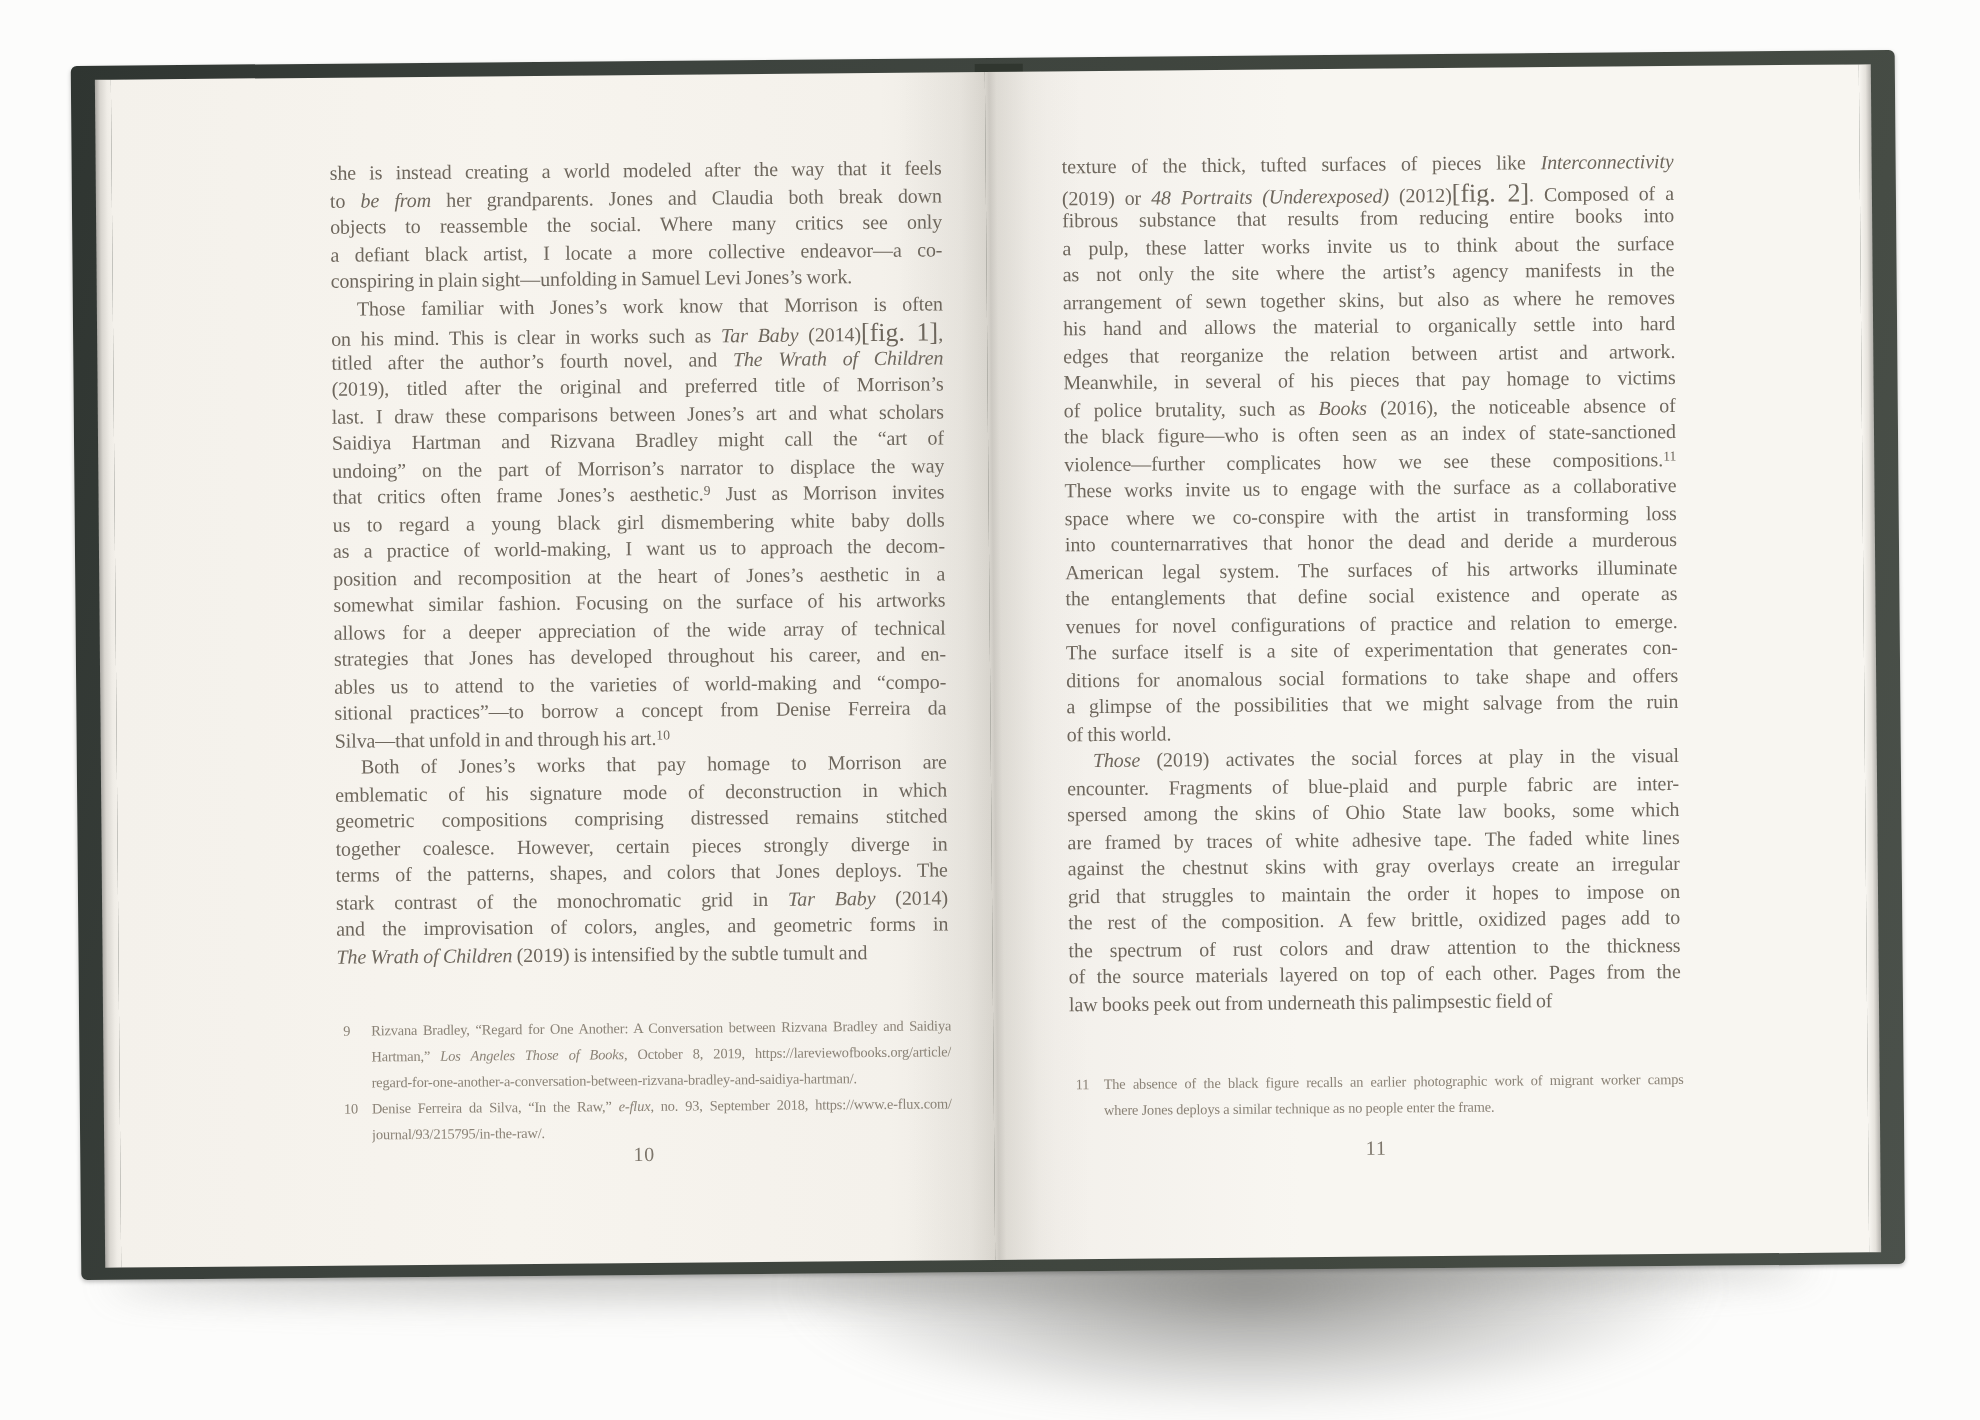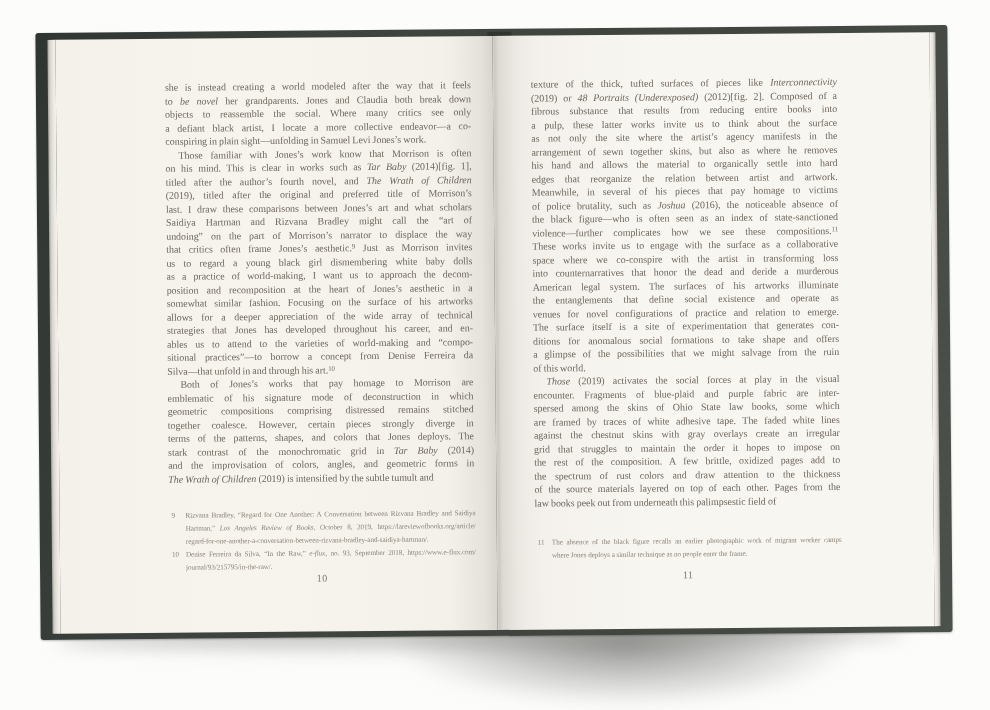--- a/index.html
+++ b/index.html
@@ -75,21 +75,21 @@
   .page-left  .body{left:109px;}
   .page-right .body{left:38px;}
   .line{
     height:13.5px;overflow:hidden;
     text-align:justify;text-align-last:justify;
   }
   .line.pend{text-align-last:left;}
   .para.indent .line:first-child{text-indent:13px;}
   i{font-style:italic;}
   sup.fnref{font-size:6.8px;line-height:0;vertical-align:.4em;letter-spacing:0;}
-  .figref{font-size:10px;letter-spacing:0;}
+  .figref{font-size:13px;letter-spacing:0;}
 
   .footnotes{
     position:absolute;width:304px;color:var(--fnink);
     font-size:7.2px;line-height:13px;letter-spacing:-0.08px;
   }
   .page-left  .footnotes{left:112px;top:471px;}
   .page-right .footnotes{left:41px;top:501px;}
   .footnote{display:flex;}
   .fn-num{width:14px;flex:none;}
   .fn-text{flex:1;}
@@ -112,21 +112,21 @@
 
   <div class="book">
     <div class="spine-notch"></div>
     <div class="pages">
       <div class="edge-left"></div>
 
       <div class="page page-left">
         <div class="body">
             <div class="para">
               <div class="line">she is instead creating a world modeled after the way that it feels</div>
-              <div class="line">to <i>be novel</i> her grandparents. Jones and Claudia both break down</div>
+              <div class="line">to <i>be from</i> her grandparents. Jones and Claudia both break down</div>
               <div class="line">objects to reassemble the social. Where many critics see only</div>
               <div class="line">a defiant black artist, I locate a more collective endeavor—a co-</div>
               <div class="line pend">conspiring in plain sight—unfolding in Samuel Levi Jones’s work.</div>
             </div>
             <div class="para indent">
               <div class="line">Those familiar with Jones’s work know that Morrison is often</div>
               <div class="line">on his mind. This is clear in works such as <i>Tar Baby</i> (2014)<span class="figref">[fig. 1]</span>,</div>
               <div class="line">titled after the author’s fourth novel, and <i>The Wrath of Children</i></div>
               <div class="line">(2019), titled after the original and preferred title of Morrison’s</div>
               <div class="line">last. I draw these comparisons between Jones’s art and what scholars</div>
@@ -152,21 +152,21 @@
               <div class="line">stark contrast of the monochromatic grid in <i>Tar Baby</i> (2014)</div>
               <div class="line">and the improvisation of colors, angles, and geometric forms in</div>
               <div class="line pend"><i>The Wrath of Children</i> (2019) is intensified by the subtle tumult and</div>
             </div>
           </div>
         <div class="footnotes">
             <div class="footnote">
               <span class="fn-num">9</span>
               <div class="fn-text">
                 <div class="fn-line">Rizvana Bradley, “Regard for One Another: A Conversation between Rizvana Bradley and Saidiya</div>
-                <div class="fn-line">Hartman,” <i>Los Angeles Review of Books</i>, October 8, 2019, https://lareviewofbooks.org/article/</div>
+                <div class="fn-line">Hartman,” <i>Los Angeles Those of Books</i>, October 8, 2019, https://lareviewofbooks.org/article/</div>
                 <div class="fn-line pend">regard-for-one-another-a-conversation-between-rizvana-bradley-and-saidiya-hartman/.</div>
               </div>
             </div>
             <div class="footnote">
               <span class="fn-num">10</span>
               <div class="fn-text">
                 <div class="fn-line">Denise Ferreira da Silva, “In the Raw,” <i>e-flux</i>, no. 93, September 2018, https://www.e-flux.com/</div>
                 <div class="fn-line pend">journal/93/215795/in-the-raw/.</div>
               </div>
             </div>
@@ -179,21 +179,21 @@
             <div class="para">
               <div class="line">texture of the thick, tufted surfaces of pieces like <i>Interconnectivity</i></div>
               <div class="line">(2019) or <i>48 Portraits (Underexposed)</i> (2012)<span class="figref">[fig. 2]</span>. Composed of a</div>
               <div class="line">fibrous substance that results from reducing entire books into</div>
               <div class="line">a pulp, these latter works invite us to think about the surface</div>
               <div class="line">as not only the site where the artist’s agency manifests in the</div>
               <div class="line">arrangement of sewn together skins, but also as where he removes</div>
               <div class="line">his hand and allows the material to organically settle into hard</div>
               <div class="line">edges that reorganize the relation between artist and artwork.</div>
               <div class="line">Meanwhile, in several of his pieces that pay homage to victims</div>
-              <div class="line">of police brutality, such as <i>Joshua</i> (2016), the noticeable absence of</div>
+              <div class="line">of police brutality, such as <i>Books</i> (2016), the noticeable absence of</div>
               <div class="line">the black figure—who is often seen as an index of state-sanctioned</div>
               <div class="line">violence—further complicates how we see these compositions.<sup class="fnref">11</sup></div>
               <div class="line">These works invite us to engage with the surface as a collaborative</div>
               <div class="line">space where we co-conspire with the artist in transforming loss</div>
               <div class="line">into counternarratives that honor the dead and deride a murderous</div>
               <div class="line">American legal system. The surfaces of his artworks illuminate</div>
               <div class="line">the entanglements that define social existence and operate as</div>
               <div class="line">venues for novel configurations of practice and relation to emerge.</div>
               <div class="line">The surface itself is a site of experimentation that generates con-</div>
               <div class="line">ditions for anomalous social formations to take shape and offers</div>

